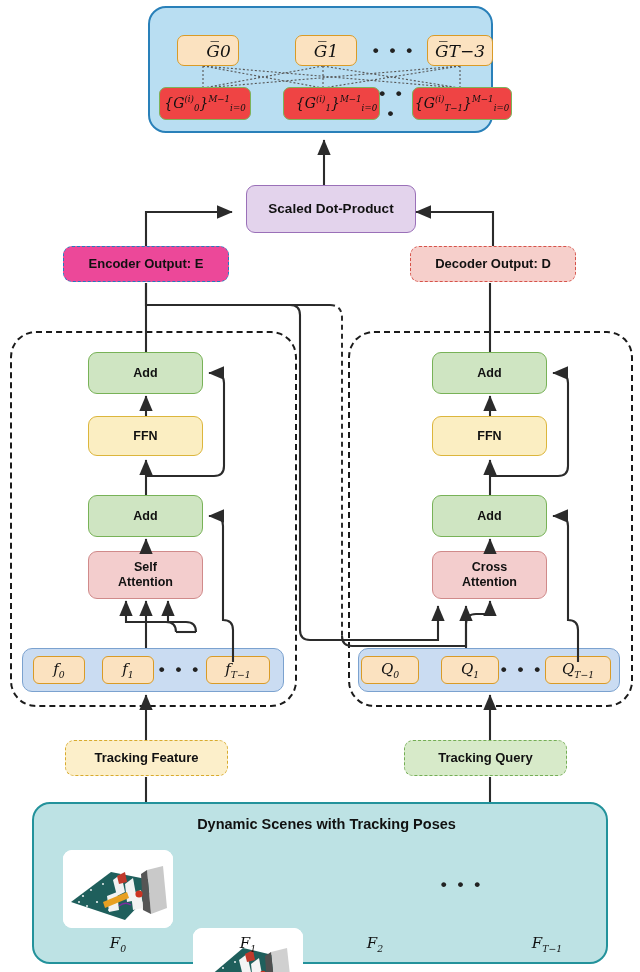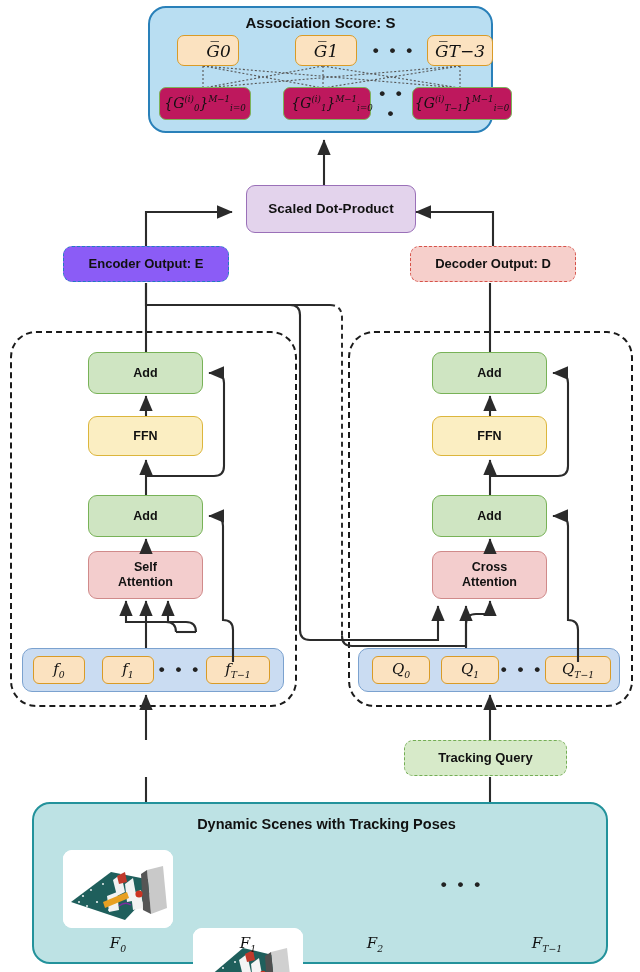--- a/index.html
+++ b/index.html
@@ -8,30 +8,30 @@
   #stage{position:absolute;left:0;top:0;width:640px;height:972px;}
   .abs{position:absolute;box-sizing:border-box;}
   .ctr{display:flex;align-items:center;justify-content:center;text-align:center;}
 
   
   .assoc-panel{left:148px;top:6px;width:345px;height:127px;background:#b9def2;
       border:2px solid #2980b9;border-radius:18px;}
   .assoc-title{left:148px;top:11px;width:345px;height:22px;font-size:15px;
       font-weight:bold;color:#111;}
   .ghat{height:31px;background:#fbe2c0;border:1.6px solid #d99b27;border-radius:7px;}
-  .gset{height:33px;background:#be185d;border:1.6px solid #7cb35a;border-radius:7px;}
+  .gset{height:33px;background:#ef4444;border:1.6px solid #7cb35a;border-radius:7px;}
   .mathi{font-family:"DejaVu Serif",serif;font-style:italic;color:#111;}
 
   
   .node{border-radius:9px;}
   .n-purple{background:#e3d3ec;border:1.6px solid #9a70b8;}
   .n-green{background:#cfe5c2;border:1.6px solid #78b257;}
   .n-yellow{background:#fbeec2;border:1.6px solid #dcb63c;}
   .n-red{background:#f3cdcd;border:1.6px solid #d08a8a;}
-  .n-blue-d{background:#8b5cf6;border:1.8px dashed #1f7fbf;}
+  .n-blue-d{background:#ec4899;border:1.8px dashed #1f7fbf;}
   .n-red-d{background:#f6cfcb;border:1.8px dashed #d6534a;}
   .n-yellow-d{background:#fcefca;border:1.8px dashed #d8ab2e;}
   .n-green-d{background:#d7eac9;border:1.8px dashed #74ae55;}
   .lbl{font-size:12.5px;font-weight:bold;color:#111;line-height:1.18;}
 
   
   .group{border:2.2px dashed #1a1a1a;border-radius:26px;}
 
   
   .strip{background:#cadcf2;border:1.4px solid #7ba2cf;border-radius:10px;}
@@ -47,21 +47,20 @@
 
   svg.ov{position:absolute;left:0;top:0;width:640px;height:972px;pointer-events:none;}
   sub,sup{font-size:.62em;}
 </style>
 </head>
 <body>
 
 <div id="stage">
 
   <div class="abs assoc-panel"></div>
-  <div class="abs assoc-title ctr">Association Score: S</div>
 
   <svg class="ov">
     <g stroke="#555" stroke-width="1.1" fill="none" stroke-dasharray="2,2">
       <line x1="203" y1="66" x2="203" y2="88"></line>
       <line x1="323" y1="66" x2="323" y2="88"></line>
       <line x1="460" y1="66" x2="460" y2="88"></line>
       <line x1="203" y1="66" x2="323" y2="88"></line>
       <line x1="203" y1="66" x2="460" y2="88"></line>
       <line x1="323" y1="66" x2="203" y2="88"></line>
       <line x1="323" y1="66" x2="460" y2="88"></line>
@@ -81,21 +80,21 @@
   </div>
   <div class="abs ghat ctr" style="left:427px;top:35px;width:66px;">
     <span class="mathi" style="font-size:17px;">G̅T−3</span>
   </div>
 
   <div class="abs gset ctr" style="left:159px;top:87px;width:92px;">
     <span class="mathi" style="font-size:14px;">
       {<i>G</i><sup>(i)</sup><sub>0</sub>}<sup>M−1</sup><sub>i=0</sub>
     </span>
   </div>
-  <div class="abs gset ctr" style="left:283px;top:87px;width:88px;padding-left:10px;">
+  <div class="abs gset ctr" style="left:283px;top:87px;width:97px;padding-left:10px;">
     <span class="mathi" style="font-size:14px;">
       {<i>G</i><sup>(i)</sup><sub>1</sub>}<sup>M−1</sup><sub>i=0</sub>
     </span>
   </div>
   <div class="abs ctr" style="left:371px;top:87px;width:42px;height:33px;">
     <span class="dots">• • •</span>
   </div>
   <div class="abs gset ctr" style="left:412px;top:87px;width:100px;">
     <span class="mathi" style="font-size:14px;">
       {<i>G</i><sup>(i)</sup><sub>T−1</sub>}<sup>M−1</sup><sub>i=0</sub>
@@ -155,36 +154,39 @@
   </div>
   <div class="abs node n-green ctr" style="left:432px;top:495px;width:115px;height:42px;">
     <span class="lbl">Add</span>
   </div>
   <div class="abs node n-red ctr" style="left:432px;top:551px;width:115px;height:48px;flex-direction:column;">
     <span class="lbl">Cross</span>
     <span class="lbl">Attention</span>
   </div>
 
   <div class="abs strip" style="left:358px;top:648px;width:262px;height:44px;"></div>
-  <div class="abs tok ctr" style="left:372px;top:656px;width:58px;align-items:center;">
+  <div class="abs tok ctr" style="left:361px;top:656px;width:58px;align-items:center;">
     <span class="mathi" style="font-size:15px;">
       <i>Q</i><sub>0</sub></span>
   </div>
   <div class="abs tok ctr" style="left:441px;top:656px;width:58px;">
     <span class="mathi" style="font-size:15px;">
       <i>Q</i><sub>1</sub></span>
   </div>
   <div class="abs ctr" style="left:500px;top:656px;width:44px;height:28px;">
     <span class="dots">• • •</span>
   </div>
   <div class="abs tok ctr" style="left:545px;top:656px;width:66px;">
     <span class="mathi" style="font-size:15px;">
       <i>Q</i><sub>T−1</sub></span>
   </div>
 
+  <div class="abs node n-yellow-d ctr" style="left:65px;top:740px;width:163px;height:36px;">
+    <span class="lbl" style="font-size:13px;">Tracking Feature</span>
+  </div>
   <div class="abs node n-green-d ctr" style="left:404px;top:740px;width:163px;height:36px;">
     <span class="lbl" style="font-size:13px;">Tracking Query</span>
   </div>
 
   <div class="abs scenes"></div>
   <div class="abs ctr" style="left:32px;top:812px;width:576px;height:24px;">
     <span class="scenes-title">Dynamic Scenes with Tracking Poses</span>
   </div>
 
   <div class="abs thumb" style="left:63px;top:850px;width:110px;height:78px;">

